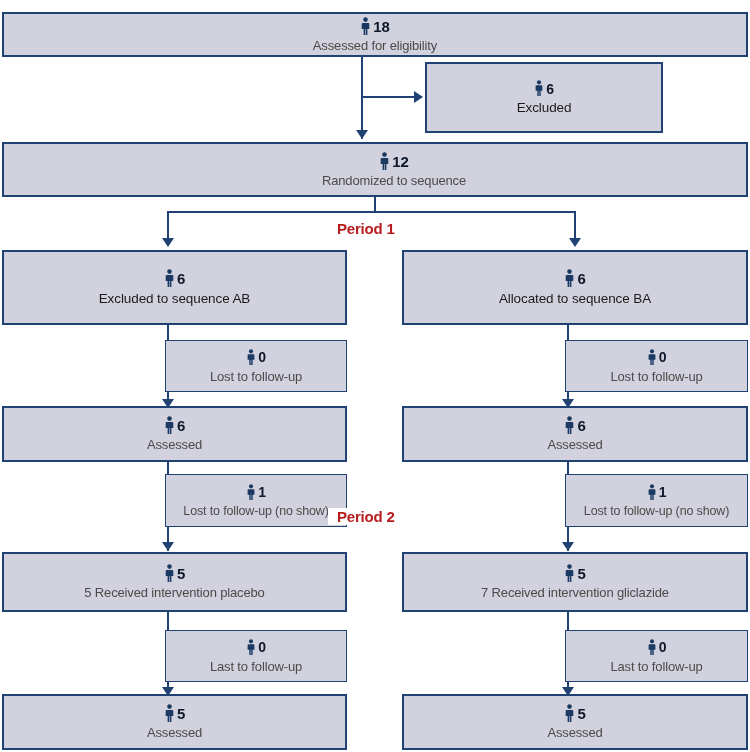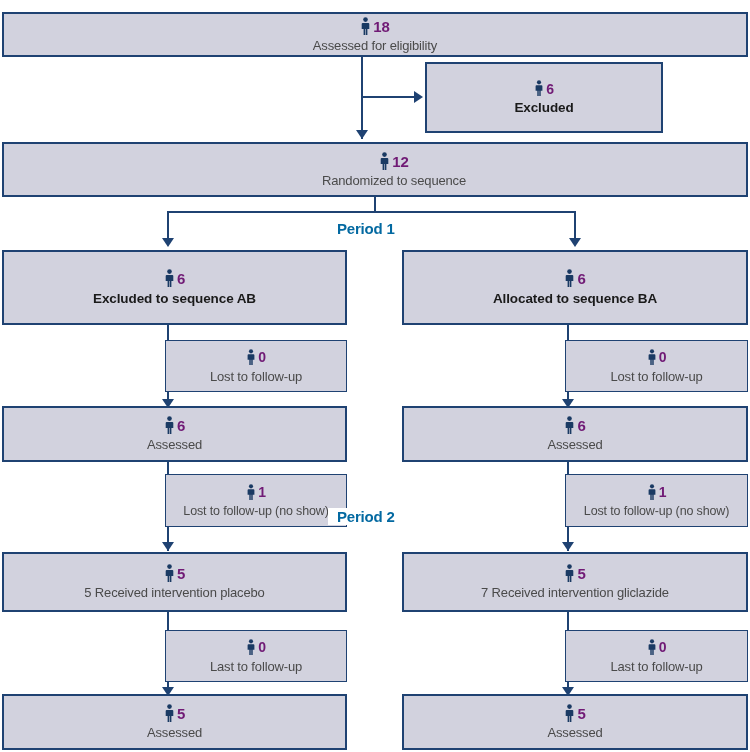--- a/index.html
+++ b/index.html
@@ -39,35 +39,35 @@
   .cnt {
     display: flex;
     align-items: center;
     justify-content: center;
     gap: 2px;
     line-height: 1;
   }
   .cnt .num {
     font-size: 15px;
     font-weight: bold;
-    color: #701a75;
+    color: #0f172a;
     letter-spacing: -0.2px;
   }
   .cnt .num.sm { font-size: 14px; font-weight: bold; }
 
   .person {
     display: block;
     width: 11px;
     height: 19px;
   }
   .person.sm { width: 10px; height: 17px; }
 
   .title {
     font-size: 13.5px;
-    font-weight: bold;
+    font-weight: normal;
     color: #1a1a1a;
     margin-top: 3px;
     letter-spacing: -0.1px;
     white-space: nowrap;
   }
   .sub {
     font-size: 13px;
     color: #4a4a4a;
     margin-top: 2px;
     letter-spacing: -0.15px;
@@ -106,21 +106,21 @@
     border-bottom: 6px solid transparent;
     border-left: 9px solid #1f4272;
     z-index: 2;
   }
 
   
   .period {
     position: absolute;
     font-size: 15px;
     font-weight: bold;
-    color: #0369a1;
+    color: #b91c1c;
     background: #ffffff;
     padding: 0 9px;
     white-space: nowrap;
     z-index: 4;
     letter-spacing: -0.2px;
   }
 </style>
 </head>
 <body>
 

